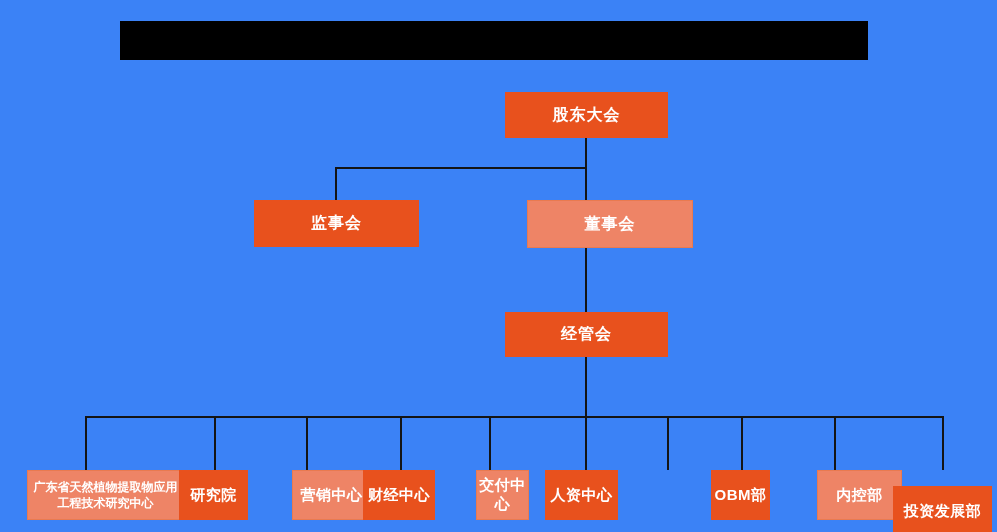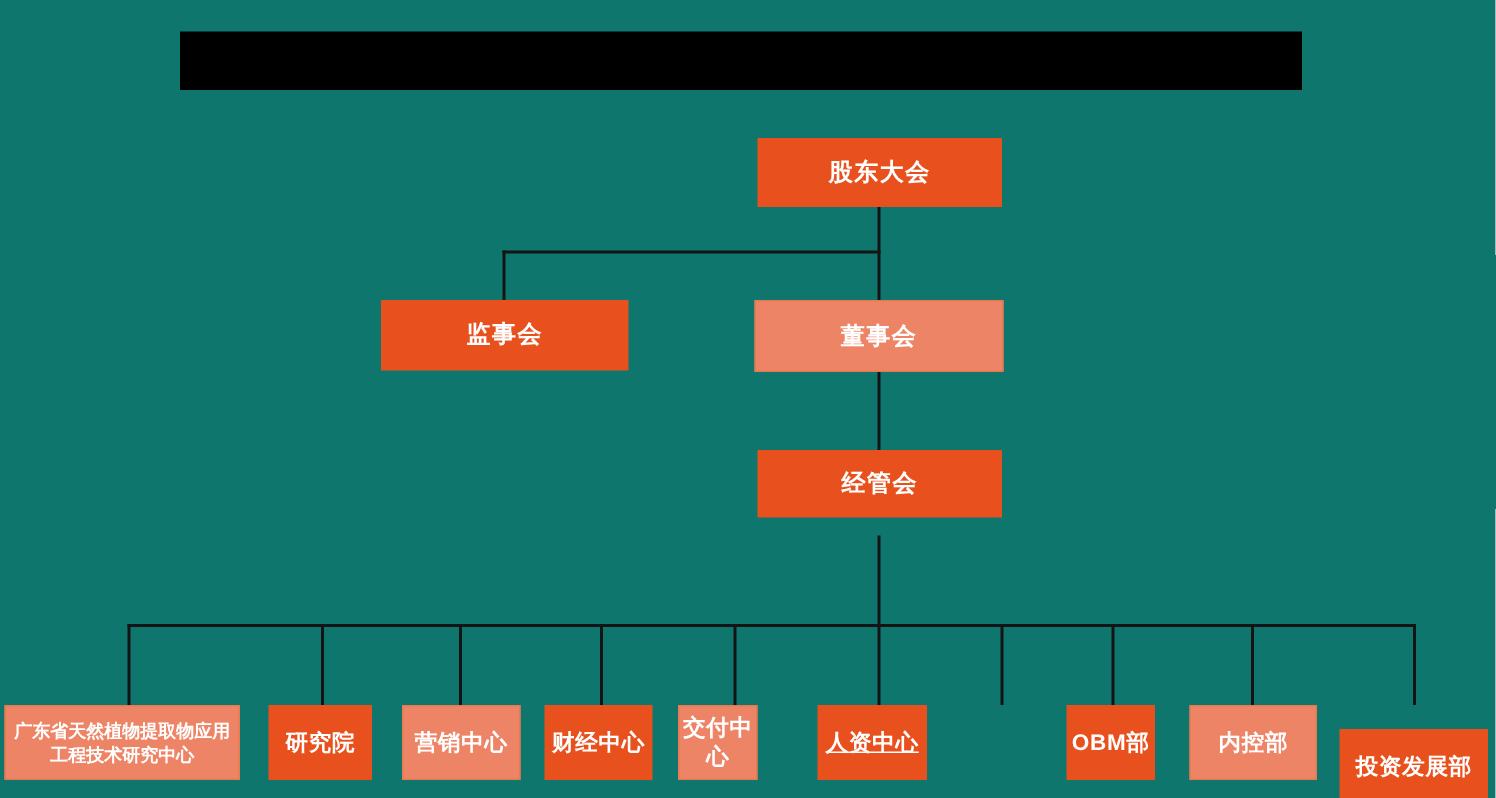--- a/index.html
+++ b/index.html
@@ -1,24 +1,24 @@
 <!DOCTYPE html>
 <html style="--dark: #E8511D; --light: #EE8466; --lightBorder: #E97A50; --line: #141414; --bar: #000000;"><head>
 <meta charset="utf-8">
 <style>
   html,body{margin:0;padding:0;background:#ffffff;}
   body{font-family:"Liberation Sans","DejaVu Sans",sans-serif;}
-  .stage{position:relative;width:997px;height:532px;background:#0f766e;overflow:hidden;}
+  .stage{position:relative;width:997px;height:532px;background:#3b82f6;overflow:hidden;}
 
   .redacted-bar{position:absolute;left:120px;top:21px;width:748px;height:39px;background:var(--bar,#000);}
 
   .node{position:absolute;display:flex;align-items:center;justify-content:center;
         color:#ffffff;font-weight:bold;text-align:center;box-sizing:border-box;}
   .node.dark{background:var(--dark,#E8511D);}
-  .node.light{background:var(--light,#EE8466);border:1px solid var(--lightBorder,#E97A50);}
+  .node.light{background:var(--light,#EE8466);border:1px solid var(--lightBorder,#E97A50);margin-left:24px;}
 
   .lvl{font-size:16px;letter-spacing:1px;}
   .dept{top:470px;height:50px;font-size:15px;letter-spacing:0.5px;}
   .dept.small{font-size:12px;line-height:1.35;letter-spacing:0;padding:2px 4px;}
 
   .line{position:absolute;background:var(--line,#141414);}
   .vline{width:2px;}
   .hline{height:2px;}
 </style>
 </head>
@@ -49,40 +49,40 @@
     <span>股东大会</span>
   </div>
 
   <div class="node lvl dark" style="left:254px;top:200px;width:165px;height:47px;">
     <span>监事会</span>
   </div>
   <div class="node lvl light" style="left:503px;top:200px;width:166px;height:48px;">
     <span>董事会</span>
   </div>
 
-  <div class="node lvl dark" style="left:505px;top:300px;width:163px;height:45px;">
+  <div class="node lvl dark" style="left:505px;top:312px;width:163px;height:45px;">
     <span>经管会</span>
   </div>
 
   <div class="node dept small light" style="left:3px;width:157px;">
     <span>广东省天然植物提取物应用工程技术研究中心</span>
   </div>
   <div class="node dept dark" style="left:179px;width:69px;">
     <span>研究院</span>
   </div>
   <div class="node dept light" style="left:268px;width:79px;">
     <span>营销中心</span>
   </div>
   <div class="node dept dark" style="left:363px;width:72px;">
     <span>财经中心</span>
   </div>
   <div class="node dept light" style="left:452px;width:53px;">
     <span>交付中心</span>
   </div>
-  <div class="node dept dark" style="left:545px;width:73px;text-decoration:underline;">
+  <div class="node dept dark" style="left:545px;width:73px;">
     <span>人资中心</span>
   </div>
   <div class="node dept dark" style="left:711px;width:59px;">
     <span>OBM部</span>
   </div>
   <div class="node dept light" style="left:793px;width:85px;font-family:Liberation Mono, monospace;">
     <span>内控部</span>
   </div>
   <div class="node dept dark" style="left:893px;width:99px;margin-top:16px;">
     <span>投资发展部</span>

